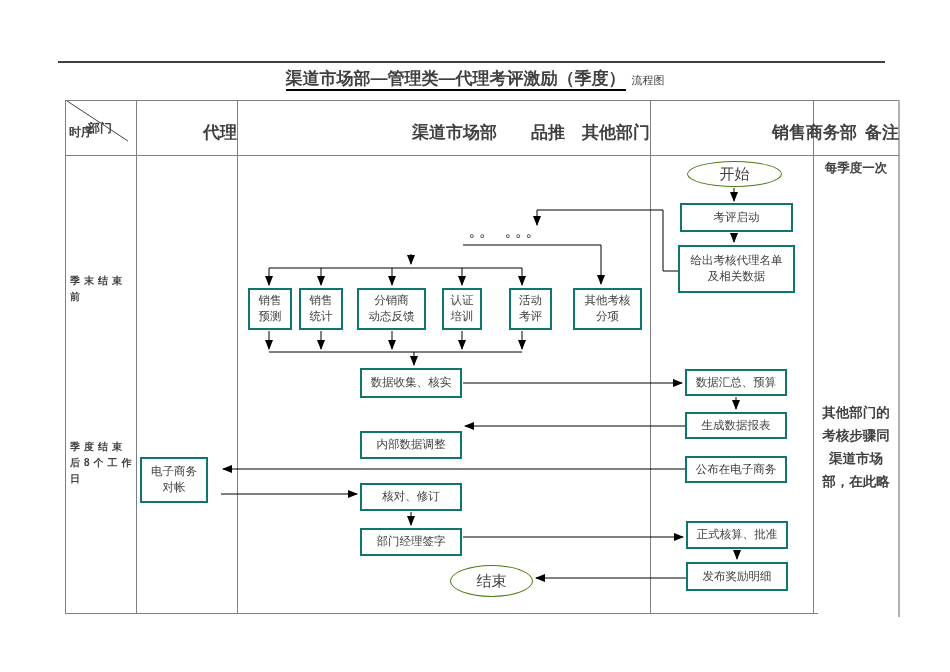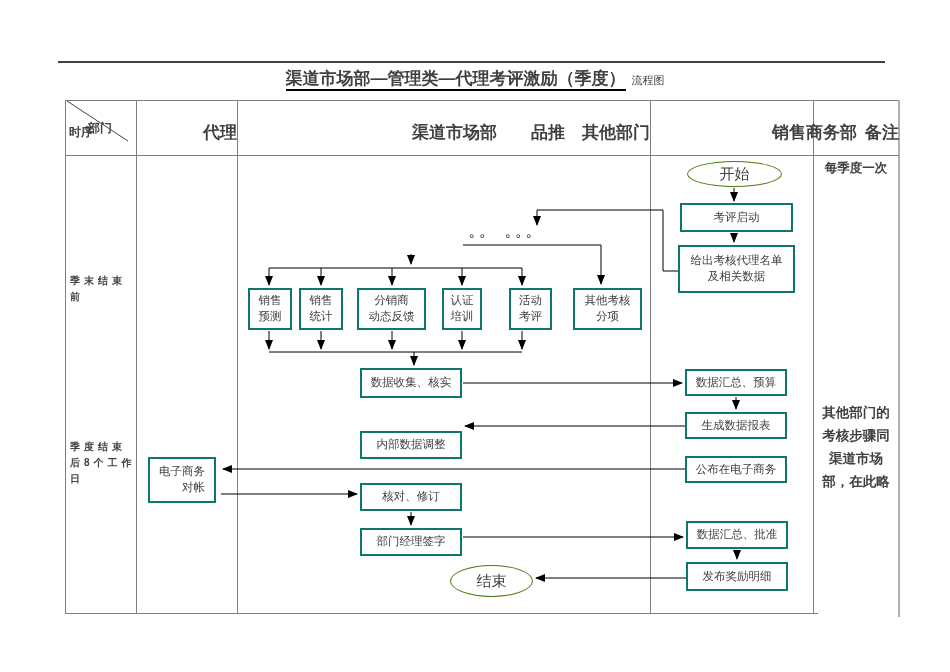--- a/index.html
+++ b/index.html
@@ -94,26 +94,26 @@
   <div class="node" style="left:573px;top:288px;width:69px;height:42px;">其他考核
 分项</div>
 
   <div class="node" style="left:360px;top:368px;width:102px;height:30px;">数据收集、核实</div>
   <div class="node" style="left:360px;top:412px;width:102px;height:28px;margin-top:19px;">内部数据调整</div>
 
   <div class="node" style="left:685px;top:369px;width:102px;height:27px;text-align:right;">数据汇总、预算</div>
   <div class="node" style="left:685px;top:412px;width:102px;height:27px;">生成数据报表</div>
   <div class="node" style="left:685px;top:456px;width:102px;height:27px;">公布在电子商务</div>
 
-  <div class="node" style="left:148px;top:457px;width:68px;height:46px;text-align:right;">电子商务
+  <div class="node" style="left:140px;top:457px;width:68px;height:46px;">电子商务
 对帐</div>
   <div class="node" style="left:360px;top:483px;width:102px;height:28px;">核对、修订</div>
   <div class="node" style="left:360px;top:528px;width:102px;height:28px;">部门经理签字</div>
 
-  <div class="node" style="left:686px;top:521px;width:102px;height:28px;">数据汇总、批准</div>
+  <div class="node" style="left:686px;top:521px;width:102px;height:28px;">正式核算、批准</div>
   <div class="node" style="left:686px;top:562px;width:102px;height:29px;">发布奖励明细</div>
 
   <div class="terminal" style="left:450px;top:565px;width:83px;height:32px;">结束</div>
 
   <svg class="overlay" width="950" height="672" viewBox="0 0 950 672">
     <defs>
       <marker id="ah" markerUnits="userSpaceOnUse" markerWidth="10" markerHeight="8" refX="9" refY="4" orient="auto">
         <path d="M0,0 L10,4 L0,8 Z" fill="#000"></path>
       </marker>
     </defs>

